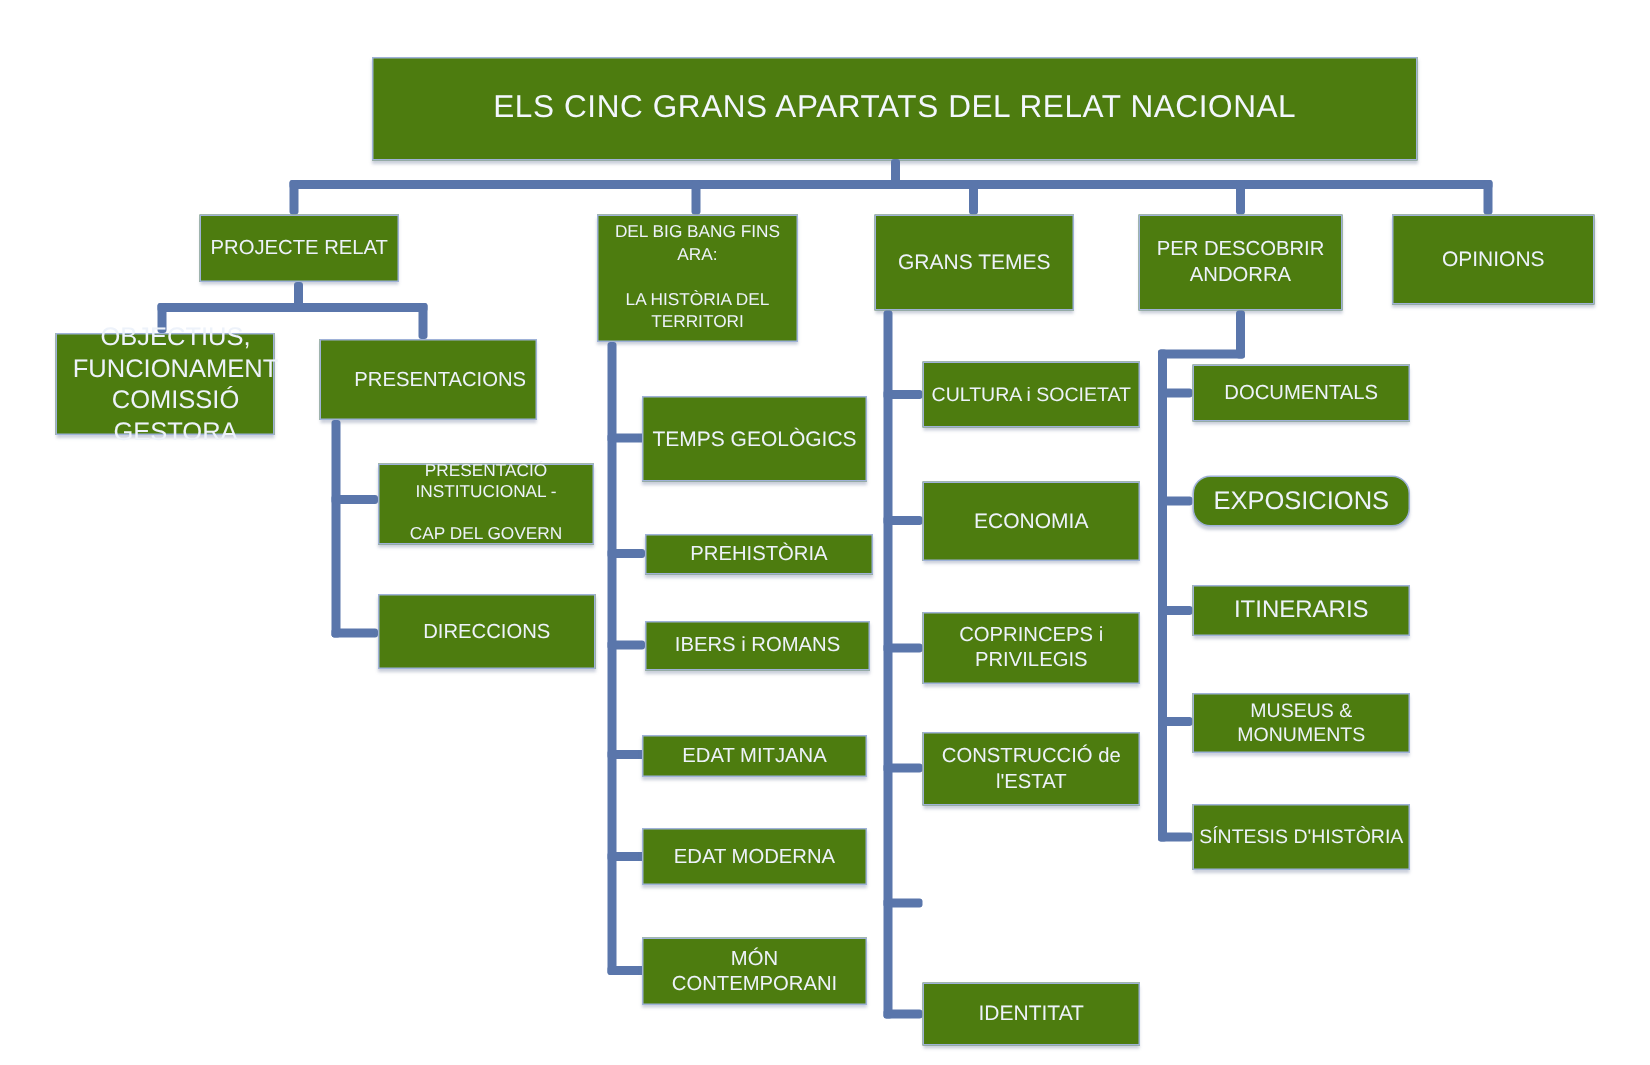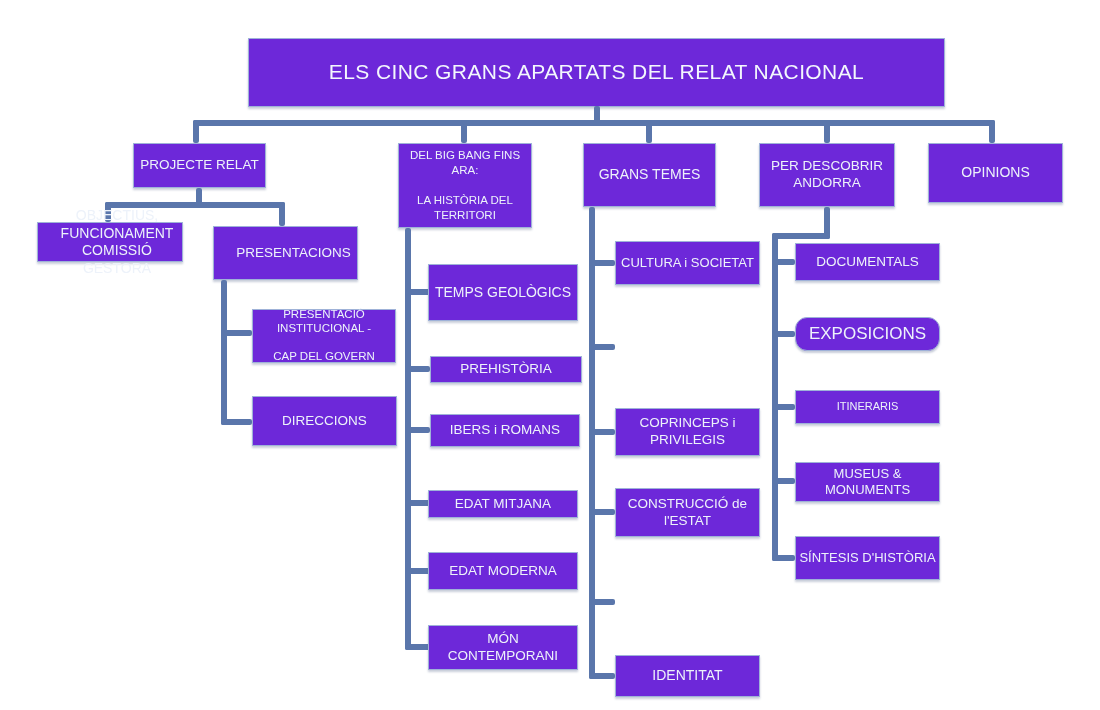--- a/index.html
+++ b/index.html
@@ -2,21 +2,21 @@
 <html><head>
 <meta charset="utf-8">
 <style>
   html,body{margin:0;padding:0;background:#ffffff;}
   #canvas{
     position:relative;width:1100px;height:710px;background:#ffffff;overflow:hidden;
     font-family:"Liberation Sans",sans-serif;
   }
   .node{
     position:absolute;box-sizing:border-box;
-    background:#6d28d9;border:1px solid #9fb2d8;
+    background:#4d7c0f;border:1px solid #9fb2d8;
     color:#edf2fa;
     display:flex;align-items:center;justify-content:center;
     text-align:center;white-space:pre-line;line-height:1.25;
     box-shadow:0 2px 2px rgba(100,115,150,.35);
   }
   .line{
     position:absolute;background:#5a76ab;border-radius:2px;
   }
   .title{font-size:21px;letter-spacing:.4px;color:#f3f7fd;}
 </style>
@@ -44,21 +44,21 @@
   <div class="node" style="left:583px;top:143px;width:133px;height:64px;font-size:14px;">GRANS TEMES</div>
   <div class="node" style="left:759px;top:143px;width:136px;height:64px;font-size:13.5px;">PER DESCOBRIR
 ANDORRA</div>
   <div class="node" style="left:928px;top:143px;width:135px;height:60px;font-size:14px;">OPINIONS</div>
 
   <div class="line" style="left:196px;top:188px;width:6px;height:17px;"></div>
   <div class="line" style="left:105px;top:202px;width:180px;height:6px;"></div>
   <div class="line" style="left:105px;top:202px;width:6px;height:20px;"></div>
   <div class="line" style="left:279px;top:202px;width:6px;height:24px;"></div>
 
-  <div class="node" style="left:37px;top:222px;width:146px;height:40px;font-size:14px;padding-left:14px;">OBJECTIUS,
+  <div class="node" style="left:37px;top:222px;width:146px;height:68px;font-size:17px;padding-left:14px;">OBJECTIUS,
 FUNCIONAMENT
 COMISSIÓ GESTORA</div>
   <div class="node" style="left:213px;top:226px;width:145px;height:54px;font-size:13.5px;padding-left:16px;">PRESENTACIONS</div>
 
   <div class="line" style="left:221px;top:280px;width:6px;height:145px;"></div>
   <div class="line" style="left:221px;top:330px;width:31px;height:6px;"></div>
   <div class="line" style="left:221px;top:419px;width:31px;height:6px;"></div>
 
   <div class="node" style="left:252px;top:309px;width:144px;height:54px;font-size:11.5px;line-height:1.2;">PRESENTACIÓ
 INSTITUCIONAL -
@@ -84,35 +84,36 @@
 
   <div class="line" style="left:589px;top:207px;width:6px;height:472px;"></div>
   <div class="line" style="left:589px;top:260px;width:26px;height:6px;"></div>
   <div class="line" style="left:589px;top:344px;width:26px;height:6px;"></div>
   <div class="line" style="left:589px;top:429px;width:26px;height:6px;"></div>
   <div class="line" style="left:589px;top:509px;width:26px;height:6px;"></div>
   <div class="line" style="left:589px;top:599px;width:26px;height:6px;"></div>
   <div class="line" style="left:589px;top:673px;width:26px;height:6px;"></div>
 
   <div class="node" style="left:615px;top:241px;width:145px;height:44px;font-size:13px;">CULTURA i SOCIETAT</div>
+  <div class="node" style="left:615px;top:321px;width:145px;height:53px;font-size:14px;">ECONOMIA</div>
   <div class="node" style="left:615px;top:408px;width:145px;height:48px;font-size:13.5px;">COPRINCEPS i
 PRIVILEGIS</div>
   <div class="node" style="left:615px;top:488px;width:145px;height:49px;font-size:13.5px;">CONSTRUCCIÓ de
 l'ESTAT</div>
   <div class="node" style="left:615px;top:655px;width:145px;height:42px;font-size:14px;">IDENTITAT</div>
 
   <div class="line" style="left:824px;top:207px;width:6px;height:32px;"></div>
   <div class="line" style="left:772px;top:233px;width:58px;height:6px;"></div>
   <div class="line" style="left:772px;top:233px;width:6px;height:328px;"></div>
   <div class="line" style="left:772px;top:259px;width:23px;height:6px;"></div>
   <div class="line" style="left:772px;top:331px;width:23px;height:6px;"></div>
   <div class="line" style="left:772px;top:404px;width:23px;height:6px;"></div>
   <div class="line" style="left:772px;top:478px;width:23px;height:6px;"></div>
   <div class="line" style="left:772px;top:555px;width:23px;height:6px;"></div>
 
   <div class="node" style="left:795px;top:243px;width:145px;height:38px;font-size:13.5px;">DOCUMENTALS</div>
   <div class="node" style="left:795px;top:317px;width:145px;height:34px;font-size:17px;border-radius:12px;">EXPOSICIONS</div>
-  <div class="node" style="left:795px;top:390px;width:145px;height:34px;font-size:11px;">ITINERARIS</div>
+  <div class="node" style="left:795px;top:390px;width:145px;height:34px;font-size:16px;">ITINERARIS</div>
   <div class="node" style="left:795px;top:462px;width:145px;height:40px;font-size:13px;">MUSEUS &amp;
 MONUMENTS</div>
   <div class="node" style="left:795px;top:536px;width:145px;height:44px;font-size:13px;">SÍNTESIS D'HISTÒRIA</div>
 
 </div>
 
 </body></html>

